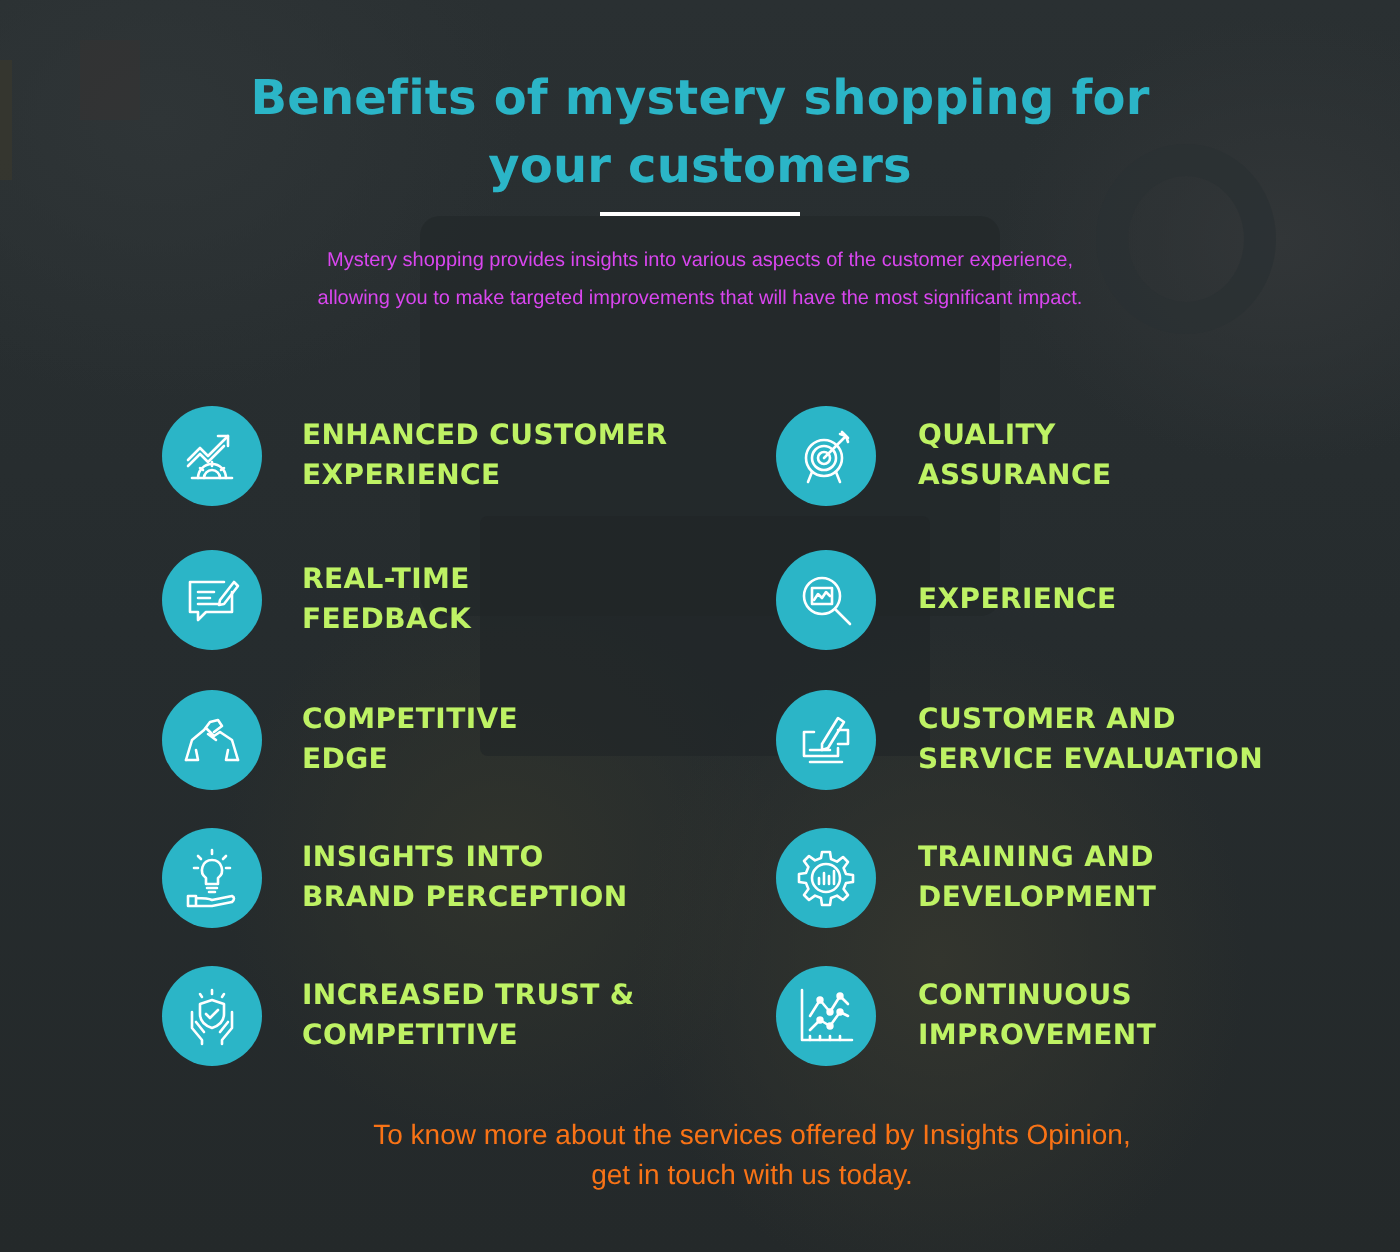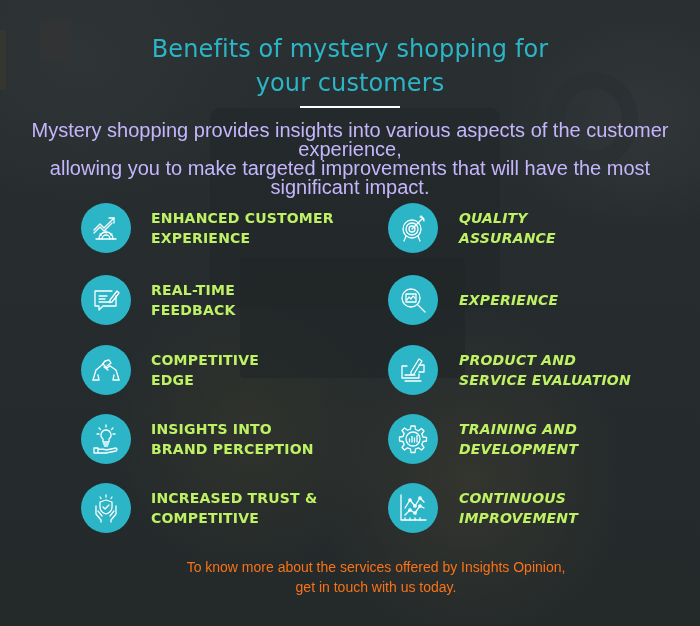--- a/index.html
+++ b/index.html
@@ -27,47 +27,47 @@
   .bg .circle { position: absolute; left: 548px; top: 72px; width: 90px; height: 95px;
     border-radius: 50%; border: 16px solid #2b3133; opacity: .8; }
   .bg .sticky1 { position: absolute; left: 0; top: 30px; width: 6px; height: 60px; background: #3d3a2a; opacity: .5; }
   .bg .sticky2 { position: absolute; left: 40px; top: 20px; width: 30px; height: 40px; background: #3a3530; opacity: .35; }
 
   .content { position: relative; width: 700px; height: 626px; }
 
   .title {
     position: absolute; top: 32px; left: 0; width: 700px;
     text-align: center; color: #2bb5c7;
-    font-family: "DejaVu Sans", sans-serif; font-weight: normal;
+    font-family: "DejaVu Sans", sans-serif; font-weight: bold;
     font-size: 24px; line-height: 34px; letter-spacing: 0.1px;
   }
   .divider { position: absolute; top: 106px; left: 300px; width: 100px; height: 2px; background: #ffffff; }
 
   .intro {
     position: absolute; top: 121px; left: 20px; width: 660px;
-    text-align: center; font-size: 20px; line-height: 19px; color: #c4b5fd;
+    text-align: center; font-size: 10px; line-height: 19px; color: #d946ef;
   }
 
   .item { position: absolute; display: flex; align-items: center; }
   .icon-circle {
     width: 50px; height: 50px; border-radius: 50%;
     background: #2bb5c7; flex: 0 0 50px;
     display: flex; align-items: center; justify-content: center;
   }
   .icon-circle svg { width: 32px; height: 32px; }
   .label {
     margin-left: 20px;
     font-family: "DejaVu Sans", sans-serif; font-weight: bold;
     font-size: 14px; line-height: 20px; color: #bef264; letter-spacing: 0.2px;
     white-space: nowrap;
   }
   .label span { display: block; }
 
   .col-left { left: 81px; }
-  .col-right { left: 388px; font-style: italic; }
+  .col-right { left: 388px; }
   .col-right .label { margin-left: 21px; }
 
   .footer {
     position: absolute; top: 557px; left: 0; width: 700px;
     text-align: center; font-size: 14px; line-height: 20px; color: #f97316; margin-left: 26px;
   }
 </style>
 </head>
 <body>
 
@@ -205,21 +205,21 @@
   <div class="item col-right" style="top:345px">
     <div class="icon-circle">
       <svg viewBox="0 0 32 32" fill="none" stroke="#fff" stroke-width="1.3" stroke-linejoin="round" stroke-linecap="round">
         <path d="M5 12 H10 M5 12 V24 H22 V20"></path>
         <path d="M8 27 H24 M8 21 H18"></path>
         <path d="M14 18 L22 5 L25 7 L17 20 L14 21 Z"></path>
         <path d="M22 11 H27 V18 H22"></path>
       </svg>
     </div>
     <div class="label">
-      <span>PRODUCT AND</span>
+      <span>CUSTOMER AND</span>
       <span>SERVICE EVALUATION</span>
     </div>
   </div>
 
   <div class="item col-right" style="top:414px">
     <div class="icon-circle">
       <svg viewBox="0 0 32 32" fill="none" stroke="#fff" stroke-width="1.3" stroke-linejoin="round" stroke-linecap="round">
         <path d="M14 3 H18 L18.5 6.5 L21.5 7.8 L24.5 5.5 L27 8 L24.8 11 L26 14 L29.5 14.5 V18 L26 18.5 L24.8 21.5 L27 24.5 L24.5 27 L21.5 24.8 L18.5 26 L18 29.5 H14 L13.5 26 L10.5 24.8 L7.5 27 L5 24.5 L7.2 21.5 L6 18.5 L2.5 18 V14 L6 13.5 L7.2 10.5 L5 7.5 L7.5 5 L10.5 7.2 L13.5 6 Z"></path>
         <circle cx="16" cy="16" r="7"></circle>
         <path d="M12.5 19 V16 M15 19 V13.5 M17.5 19 V15 M20 19 V12.5"></path>

